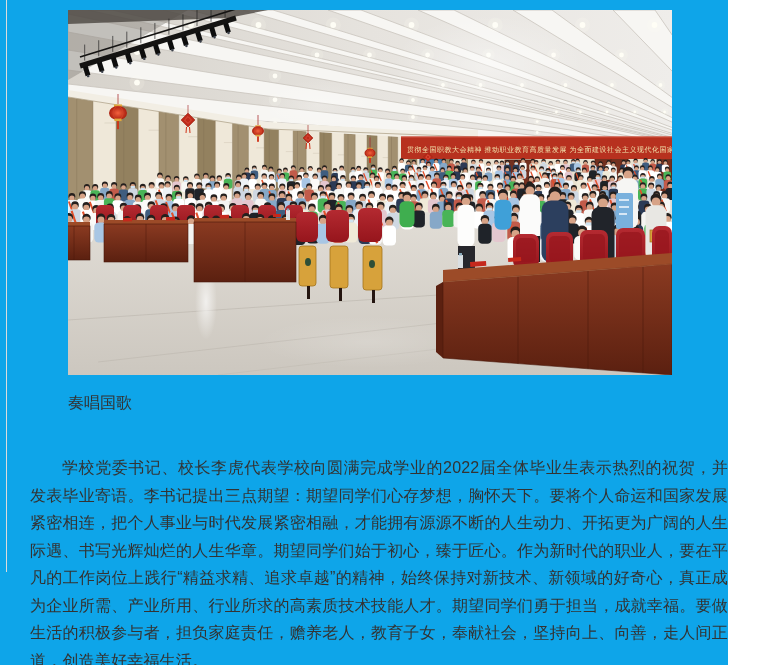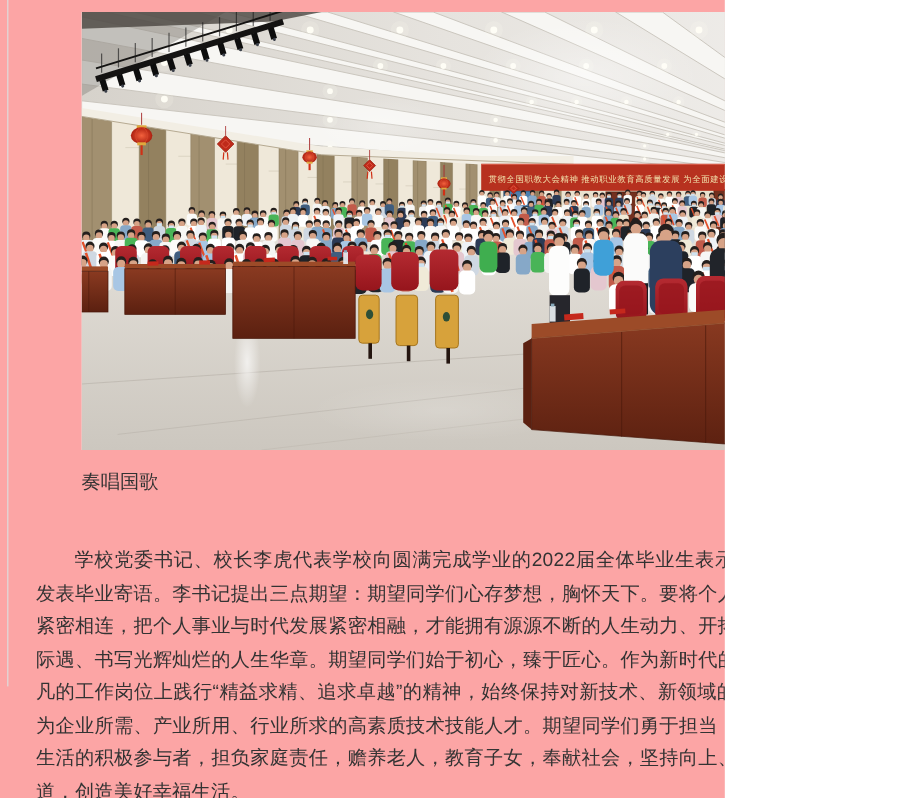--- a/index.html
+++ b/index.html
@@ -1,16 +1,16 @@
 <!DOCTYPE html>
 <html><head>
 <meta charset="utf-8">
 <style>
   html,body{margin:0;padding:0;background:#ffffff;}
-  .page{position:relative;width:604px;height:665px;background:#fca5a5;overflow:hidden;
+  .page{position:relative;width:728px;height:665px;background:#0ea5e9;overflow:hidden;
         font-family:"Liberation Sans","DejaVu Sans",sans-serif;}
   .left-rule{position:absolute;left:6px;top:0;width:1px;height:572px;background:#dcdcdc;}
   .photo{position:absolute;left:68px;top:10px;width:604px;height:365px;overflow:hidden;background:#e8e5e0;}
   .photo svg{display:block;}
   .caption{position:absolute;left:68px;top:392px;font-size:16px;line-height:22px;color:#333;}
   .article{position:absolute;left:30px;top:438px;width:698px;font-size:16px;line-height:27.5px;
            color:#333;text-align:justify;text-indent:2em;letter-spacing:0.2px;}
 </style>
 </head>
 <body>

